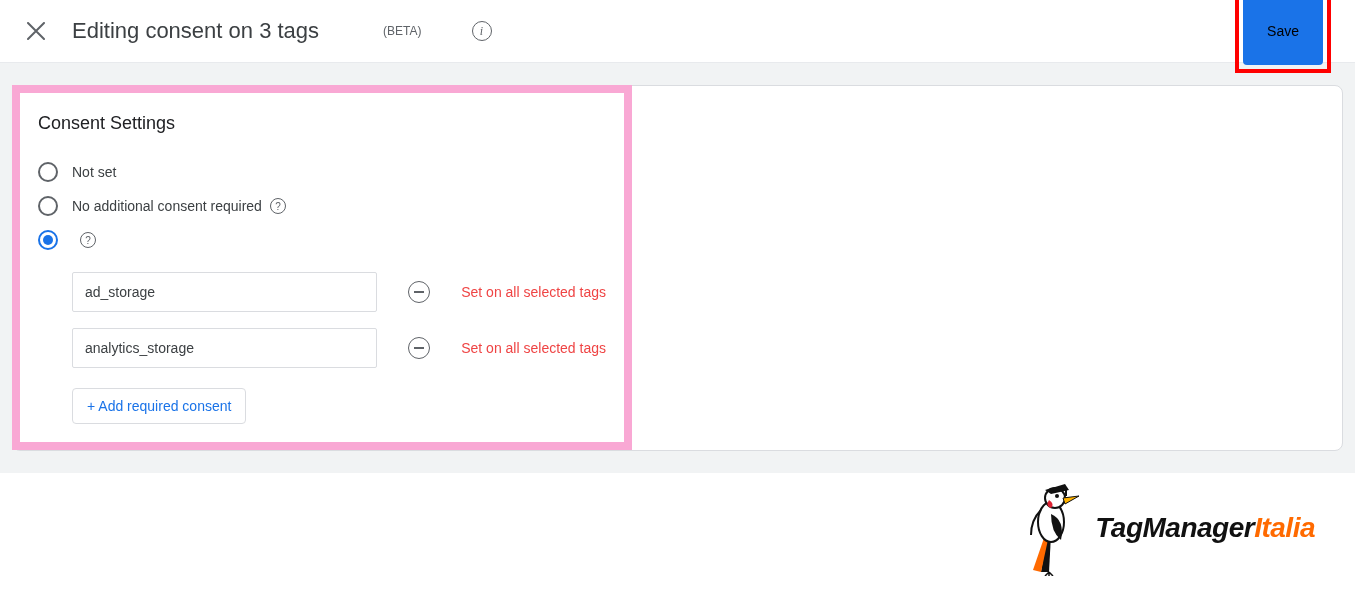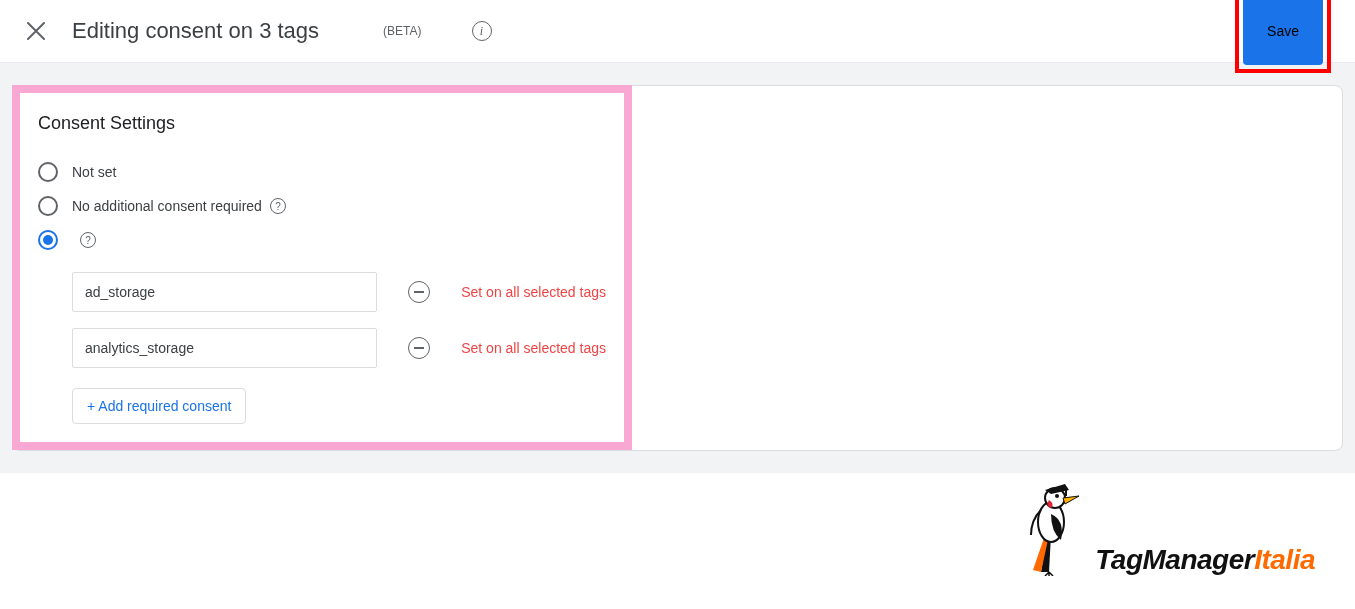--- a/index.html
+++ b/index.html
@@ -167,21 +167,21 @@
     font-weight:500;
     cursor:pointer;
     margin-top:4px;
   }
   
   .watermark {
     position:absolute;
     right:40px;
     top:480px;
     display:flex;
-    align-items:flex-end;
+    align-items:center;
     gap:14px;
   }
   .bird-svg { width:60px; height:96px; }
   .wm-text {
     font-size:28px;
     font-weight:800;
     font-style:italic;
     letter-spacing:-0.5px;
     color:#111;
   }

